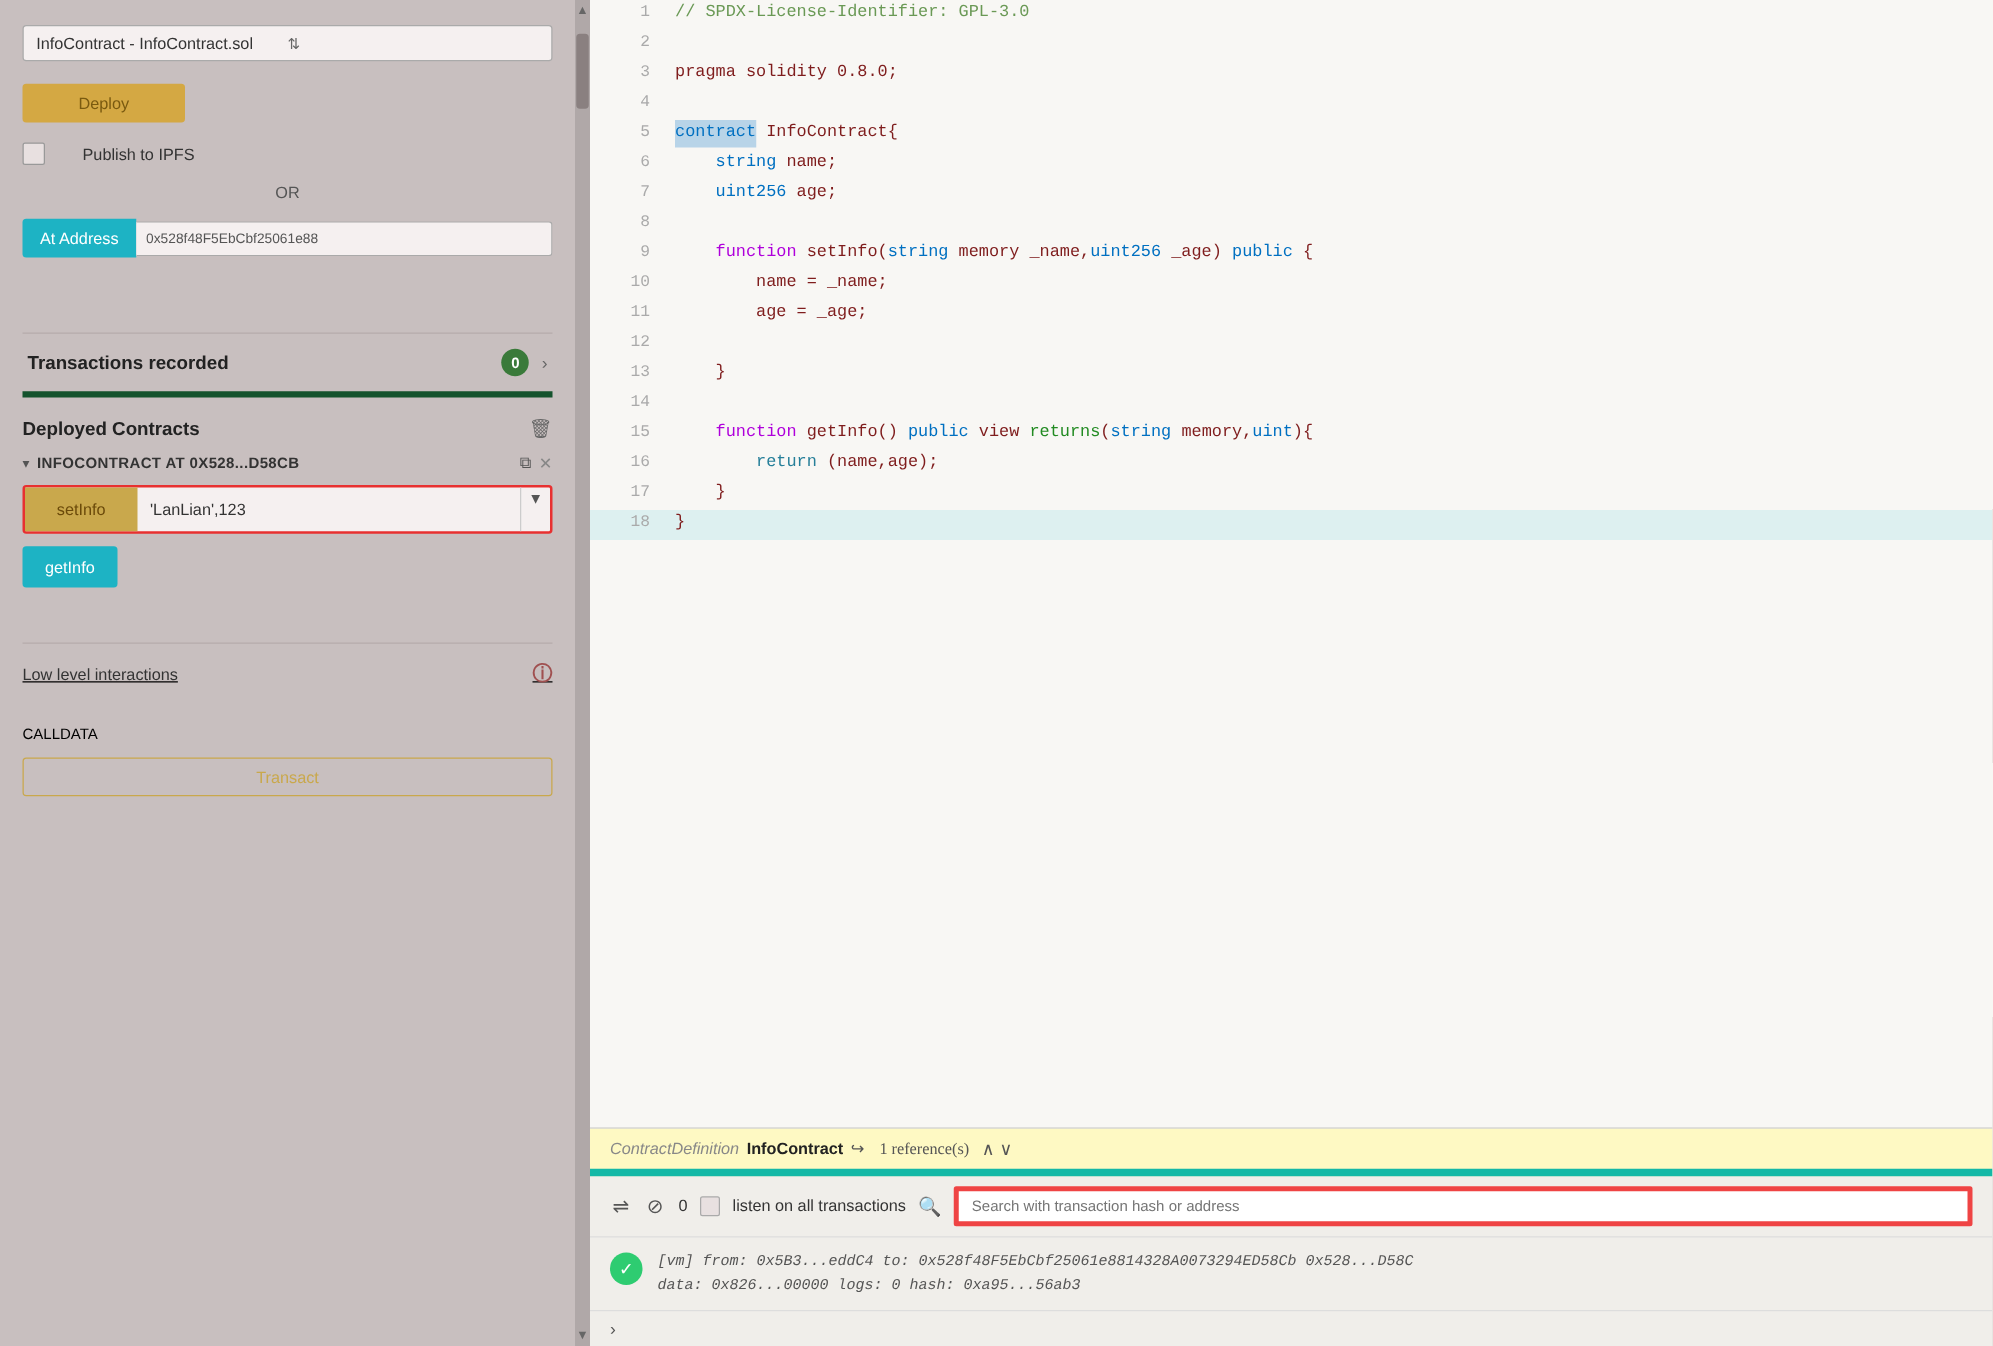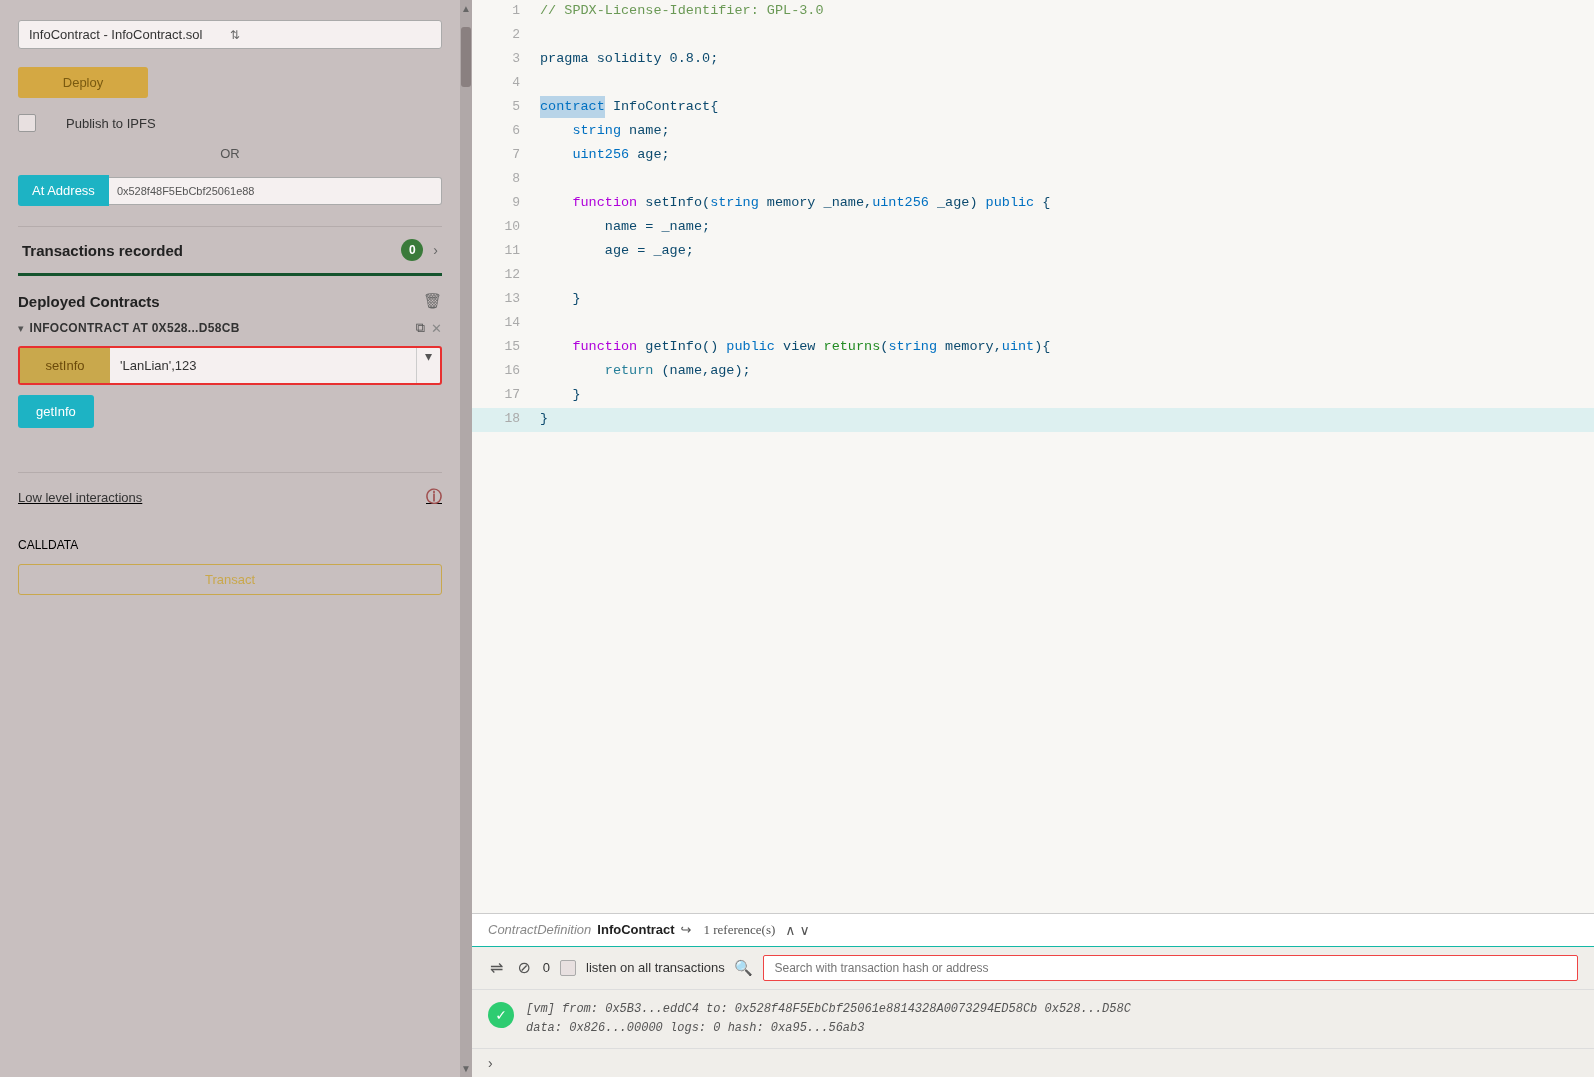--- a/index.html
+++ b/index.html
@@ -111,23 +111,24 @@
       color: #555;
       overflow: hidden;
       text-overflow: ellipsis;
     }
 
     .transactions-section {
       display: flex;
       align-items: center;
       padding: 12px 4px;
       border-top: 1px solid #b5acac;
-      border-bottom: 3px solid #14532d;
+      border-bottom: 5px solid #14532d;
       margin-bottom: 16px;
       cursor: pointer;
+      margin-top: 40px;
     }
     .transactions-label {
       font-size: 15px;
       font-weight: 600;
       color: #222;
       flex: 1;
     }
     .transactions-badge {
       background: #3a7a3a;
       color: #fff;
@@ -345,36 +346,36 @@
       user-select: none;
     }
     .code-text {
       white-space: pre;
     }
 
     
     .c-comment { color: #6a9955; }
     .c-keyword { color: #0070c1; }
     .c-keyword2 { color: #af00db; }
-    .c-plain { color: #0c4a6e; }
+    .c-plain { color: #7f1d1d; }
     .c-return { color: #267f99; }
     .c-green { color: #228b22; }
 
     
     .bottom-section {
       border-top: 1px solid #ccc;
       background: #f0eeea;
     }
 
     .contract-def-bar {
       display: flex;
       align-items: center;
       padding: 8px 16px;
-      background: #ffffff;
-      border-bottom: 1px solid #14b8a6;
+      background: #fef9c3;
+      border-bottom: 6px solid #14b8a6;
       gap: 6px;
       font-size: 13px;
     }
     .contract-def-label {
       color: #888;
       font-style: italic;
     }
     .contract-def-name {
       font-weight: bold;
       color: #222;
@@ -434,21 +435,21 @@
     }
     .search-icon-btn {
       background: none;
       border: none;
       cursor: pointer;
       color: #555;
       font-size: 15px;
     }
     .search-tx-input {
       flex: 1;
-      border: 1px solid #ef4444;
+      border: 4px solid #ef4444;
       background: #fff;
       padding: 5px 10px;
       font-size: 12px;
       color: #888;
       border-radius: 2px;
     }
 
     .transaction-entry {
       display: flex;
       align-items: flex-start;

